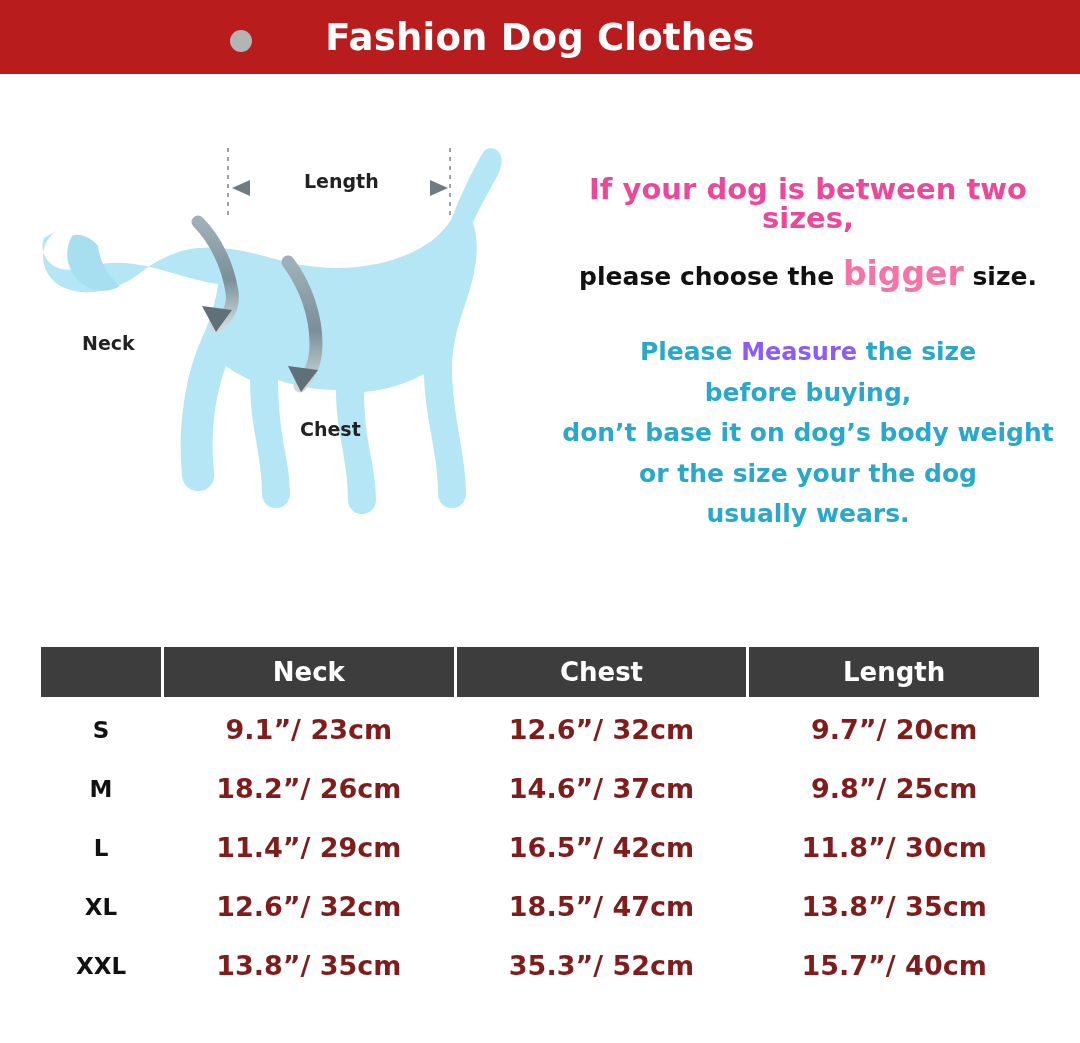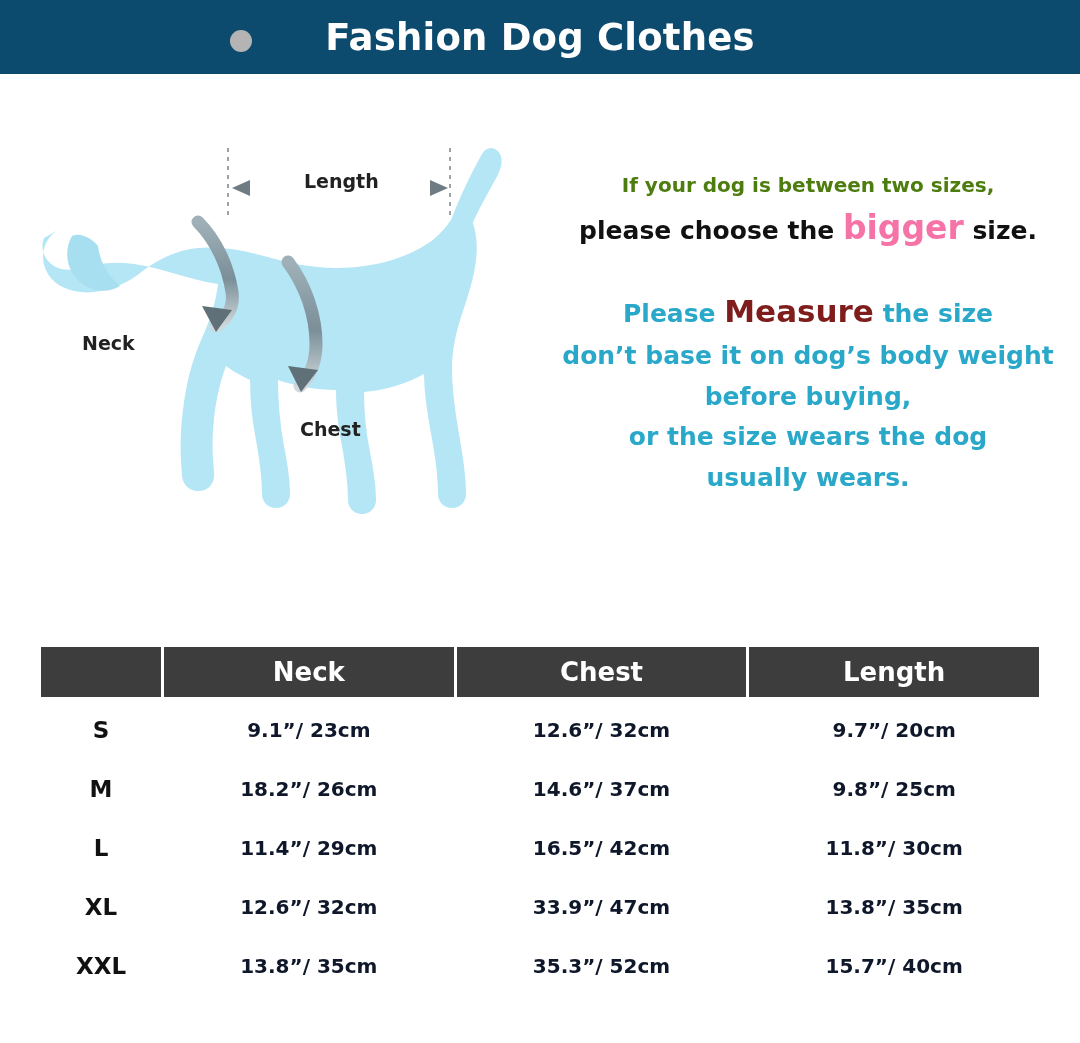--- a/index.html
+++ b/index.html
@@ -20,21 +20,21 @@
     height: 1043px;
     background: #ffffff;
   }
 
   
   .header {
     position: absolute;
     left: 0; top: 0;
     width: 1080px;
     height: 74px;
-    background: #0c4a6e;
+    background: #b91c1c;
     display: flex;
     align-items: center;
     justify-content: center;
   }
   .header-dot {
     position: absolute;
     left: 230px;
     top: 30px;
     width: 22px;
     height: 22px;
@@ -74,25 +74,25 @@
 
   
   .notes {
     position: absolute;
     left: 548px;
     top: 175px;
     width: 520px;
     text-align: center;
   }
   .note-line1 {
-    font-size: 20px;
-    font-weight: bold;
-    color: #4d7c0f;
+    font-size: 29px;
+    font-weight: bold;
+    color: #ec4899;
     line-height: 1.0;
-    margin: 0 0 16px 0;
+    margin: 0 0 24px 0;
   }
   .note-line2 {
     font-size: 25px;
     font-weight: bold;
     color: #111111;
     line-height: 1.0;
     margin: 12px;
     text-align: center;
   }
   .bigger {
@@ -101,22 +101,22 @@
     font-weight: bold;
   }
   .measure-block {
     margin-top: 42px;
     color: #29a8c9;
     font-size: 25px;
     font-weight: bold;
     line-height: 1.62;
   }
   .measure-word {
-    color: #7f1d1d;
-    font-size: 31px;
+    color: #8b5cf6;
+    font-size: 24px;
     font-weight: bold;
   }
 
   
   .table-wrap {
     position: absolute;
     left: 38px;
     top: 644px;
     width: 1004px;
   }
@@ -133,23 +133,23 @@
     height: 48px;
     border: 3px solid #ffffff;
     text-align: center;
     font-family: "DejaVu Sans", sans-serif;
   }
   table.size-table th.corner {
     width: 118px;
   }
   table.size-table td {
     text-align: center;
-    font-size: 20px;
-    font-weight: bold;
-    color: #0f172a;
+    font-size: 27px;
+    font-weight: bold;
+    color: #7f1d1d;
     height: 57px;
     border: none;
     font-family: "DejaVu Sans", sans-serif;
   }
   table.size-table td.size-label {
     font-size: 23px;
     font-weight: bold;
     color: #111111;
   }
   .bottom-bar {
@@ -265,23 +265,23 @@
       <span class="bigger">bigger</span>
       <span>size.</span>
     </p>
 
     <div class="measure-block">
       <div>
         <span>Please</span>
         <span class="measure-word">Measure</span>
         <span>the size</span>
       </div>
+      <div>before buying,</div>
       <div>don’t base it on dog’s body weight</div>
-      <div>before buying,</div>
-      <div>or the size wears the dog</div>
+      <div>or the size your the dog</div>
       <div>usually wears.</div>
     </div>
   </div>
 
   <div class="table-wrap">
     <table class="size-table">
       <thead>
         <tr>
           <th class="corner"></th>
           <th>Neck</th>
@@ -304,21 +304,21 @@
         </tr>
         <tr>
           <td class="size-label">L</td>
           <td>11.4”/ 29cm</td>
           <td>16.5”/ 42cm</td>
           <td>11.8”/ 30cm</td>
         </tr>
         <tr>
           <td class="size-label">XL</td>
           <td>12.6”/ 32cm</td>
-          <td>33.9”/ 47cm</td>
+          <td>18.5”/ 47cm</td>
           <td>13.8”/ 35cm</td>
         </tr>
         <tr>
           <td class="size-label">XXL</td>
           <td>13.8”/ 35cm</td>
           <td>35.3”/ 52cm</td>
           <td>15.7”/ 40cm</td>
         </tr>
       </tbody>
     </table>

